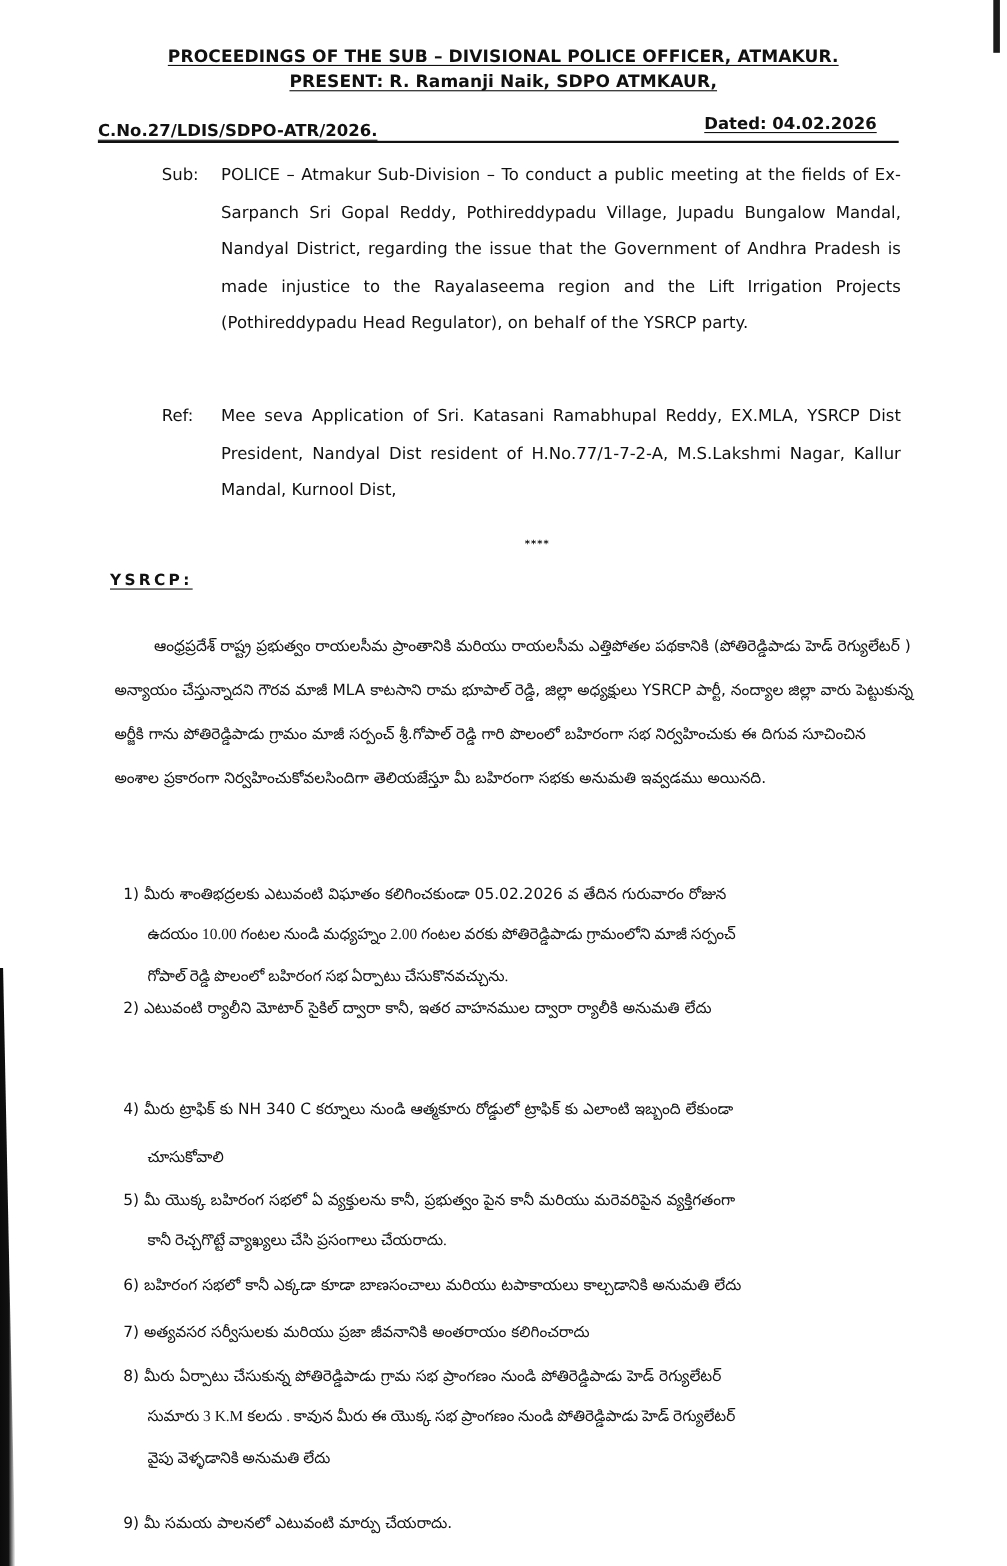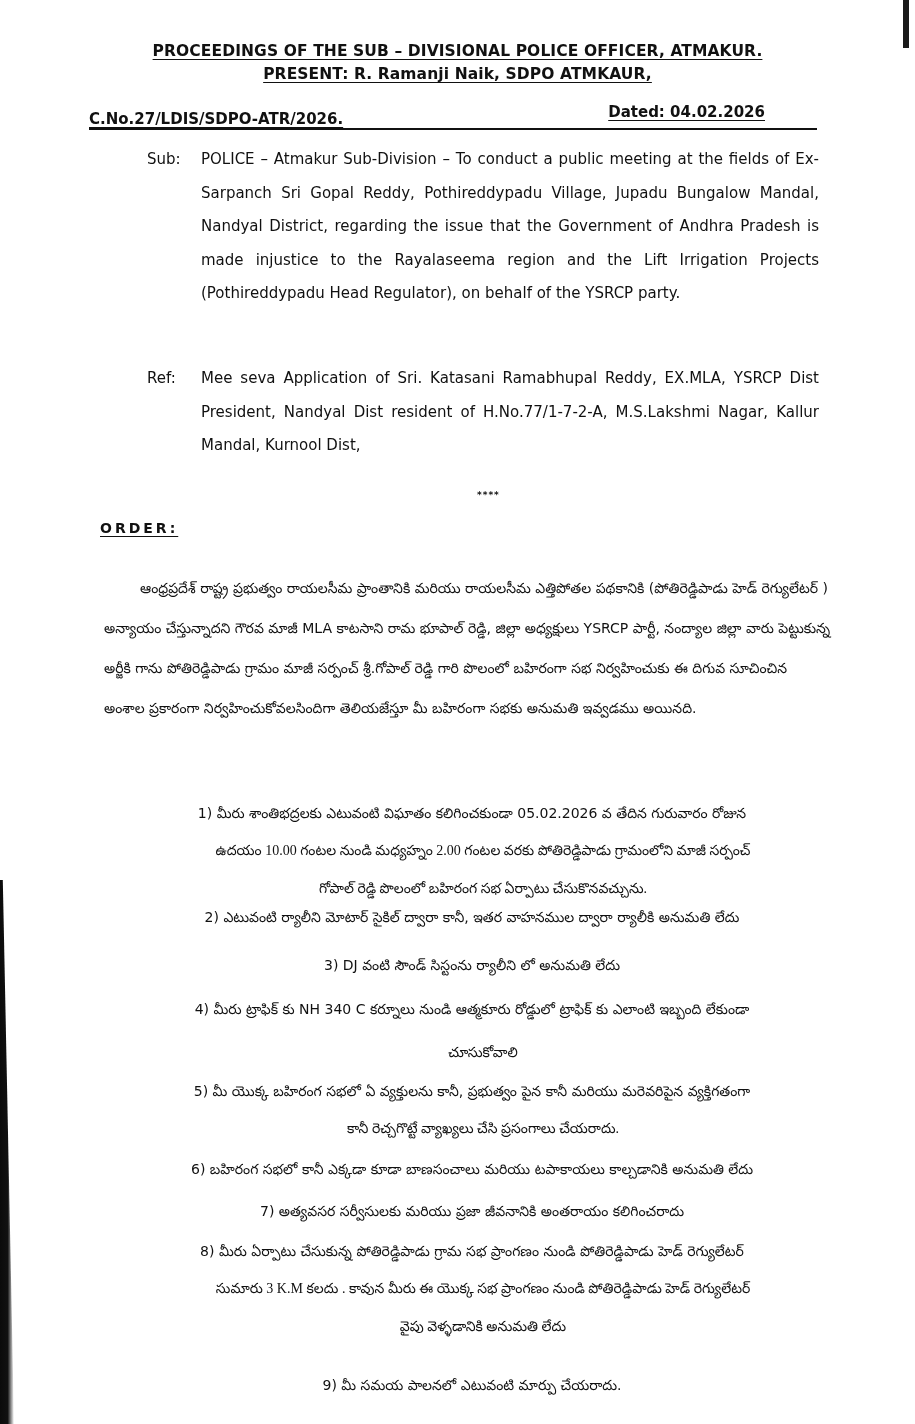--- a/index.html
+++ b/index.html
@@ -24,38 +24,38 @@
       text-decoration: underline; text-underline-offset: 3px;
     }
     .h1 { top: 42px; }
     .h2 { top: 65px; text-align: center; }
     .refline {
       position: absolute; left: 89px; top: 106px; width: 728px; height: 22px;
       border-bottom: 2px solid #111;
       font-weight: bold; font-size: 15px;
     }
     .refline .cno { position: absolute; left: 0; top: 4px; text-decoration: underline; text-underline-offset: 3px; }
-    .refline .dated { position: absolute; right: 52px; top: -3px; text-decoration: underline; text-underline-offset: 3px; }
+    .refline .dated { position: absolute; right: 20px; top: -3px; text-decoration: underline; text-underline-offset: 3px; }
     .block { position: absolute; font-size: 15px; line-height: 33.5px; }
     .sub { left: 147px; top: 143px; width: 672px; }
     .ref { left: 147px; top: 362px; width: 672px; }
     .label { font-weight: normal; position: absolute; left: 0; top: 0; }
     .sub .body, .ref .body { margin-left: 54px; text-align: justify; text-align-last: left; }
     .sub .body { position: relative; }
     .stars { position: absolute; left: 477px; top: 490px; font-size: 9px; letter-spacing: 1px; font-weight: bold; }
     .order-title {
       position: absolute; left: 100px; top: 520px; font-weight: bold; font-size: 14px;
       letter-spacing: 3px; text-decoration: underline; text-underline-offset: 3px;
     }
     .telugu { font-family: "DejaVu Sans", sans-serif; font-size: 14px; }
     .para {
       position: absolute; left: 104px; top: 568px; width: 726px;
       line-height: 40px; text-indent: 36px;
     }
-    .item { position: absolute; left: 112px; width: 720px; font-size: 14px; line-height: 38px; text-align: center; }
+    .item { position: absolute; left: 112px; width: 720px; font-size: 14px; line-height: 38px; }
     .item .cont { display: block; padding-left: 22px; font-family: Liberation Serif, serif; }
   </style>
 </head>
 <body>
 
 <div class="page">
   <div class="scan-edge-left"></div>
   <div class="scan-edge-right"></div>
 
   <div class="heading h1">PROCEEDINGS OF THE SUB – DIVISIONAL POLICE OFFICER, ATMAKUR.</div>
@@ -71,40 +71,36 @@
     <div class="body">POLICE – Atmakur Sub-Division – To conduct a public meeting at the fields of Ex-Sarpanch Sri Gopal Reddy, Pothireddypadu Village, Jupadu Bungalow Mandal, Nandyal District, regarding the issue that the Government of Andhra Pradesh is made injustice to the Rayalaseema region and the Lift Irrigation Projects (Pothireddypadu Head Regulator), on behalf of the YSRCP party.</div>
   </div>
 
   <div class="block ref">
     <span class="label">Ref:</span>
     <div class="body">Mee seva Application of Sri. Katasani Ramabhupal Reddy, EX.MLA, YSRCP Dist President, Nandyal Dist resident of H.No.77/1-7-2-A, M.S.Lakshmi Nagar, Kallur Mandal, Kurnool Dist,</div>
   </div>
 
   <div class="stars">****</div>
 
-  <div class="order-title">ORDER:</div>
+  <div class="order-title">YSRCP:</div>
 
   <div class="para telugu">ఆంధ్రప్రదేశ్ రాష్ట్ర ప్రభుత్వం రాయలసీమ ప్రాంతానికి మరియు రాయలసీమ ఎత్తిపోతల పథకానికి (పోతిరెడ్డిపాడు హెడ్ రెగ్యులేటర్ ) అన్యాయం చేస్తున్నాదని గౌరవ మాజీ MLA కాటసాని రామ భూపాల్ రెడ్డి, జిల్లా అధ్యక్షులు YSRCP పార్టీ, నంద్యాల జిల్లా వారు పెట్టుకున్న అర్జీకి గాను పోతిరెడ్డిపాడు గ్రామం మాజీ సర్పంచ్ శ్రీ.గోపాల్ రెడ్డి గారి పొలంలో బహిరంగా సభ నిర్వహించుకు ఈ దిగువ సూచించిన అంశాల ప్రకారంగా నిర్వహించుకోవలసిందిగా తెలియజేస్తూ మీ బహిరంగా సభకు అనుమతి ఇవ్వడము అయినది.</div>
 
   <div class="item telugu" style="top:794px">
     <span>1)</span>
     <span>మీరు శాంతిభద్రలకు ఎటువంటి విఘాతం కలిగించకుండా 05.02.2026 వ తేదిన గురువారం రోజున</span>
     <span class="cont">ఉదయం 10.00 గంటల నుండి మధ్యహ్నం 2.00 గంటల వరకు పోతిరెడ్డిపాడు గ్రామంలోని మాజీ సర్పంచ్</span>
     <span class="cont">గోపాల్ రెడ్డి పొలంలో బహిరంగ సభ ఏర్పాటు చేసుకొనవచ్చును.</span>
   </div>
 
   <div class="item telugu" style="top:898px">
     <span>2)</span>
     <span>ఎటువంటి ర్యాలీని మోటార్ సైకిల్ ద్వారా కానీ, ఇతర వాహనముల ద్వారా ర్యాలీకి అనుమతి లేదు</span>
   </div>
 
-  <div class="item telugu" style="top:946px">
-    <span>3)</span>
-    <span>DJ వంటి సౌండ్ సిస్టంను ర్యాలీని లో అనుమతి లేదు</span>
-  </div>
 
   <div class="item telugu" style="top:990px">
     <span>4)</span>
     <span>మీరు ట్రాఫిక్ కు  NH 340 C కర్నూలు నుండి ఆత్మకూరు రోడ్డులో ట్రాఫిక్ కు ఎలాంటి ఇబ్బంది లేకుండా</span>
     <span class="cont" style="margin-top:6px">చూసుకోవాలి</span>
   </div>
 
   <div class="item telugu" style="top:1072px">
     <span>5)</span>
     <span>మీ యొక్క బహిరంగ సభలో ఏ వ్యక్తులను కానీ, ప్రభుత్వం పైన కానీ మరియు మరెవరిపైన వ్యక్తిగతంగా</span>

